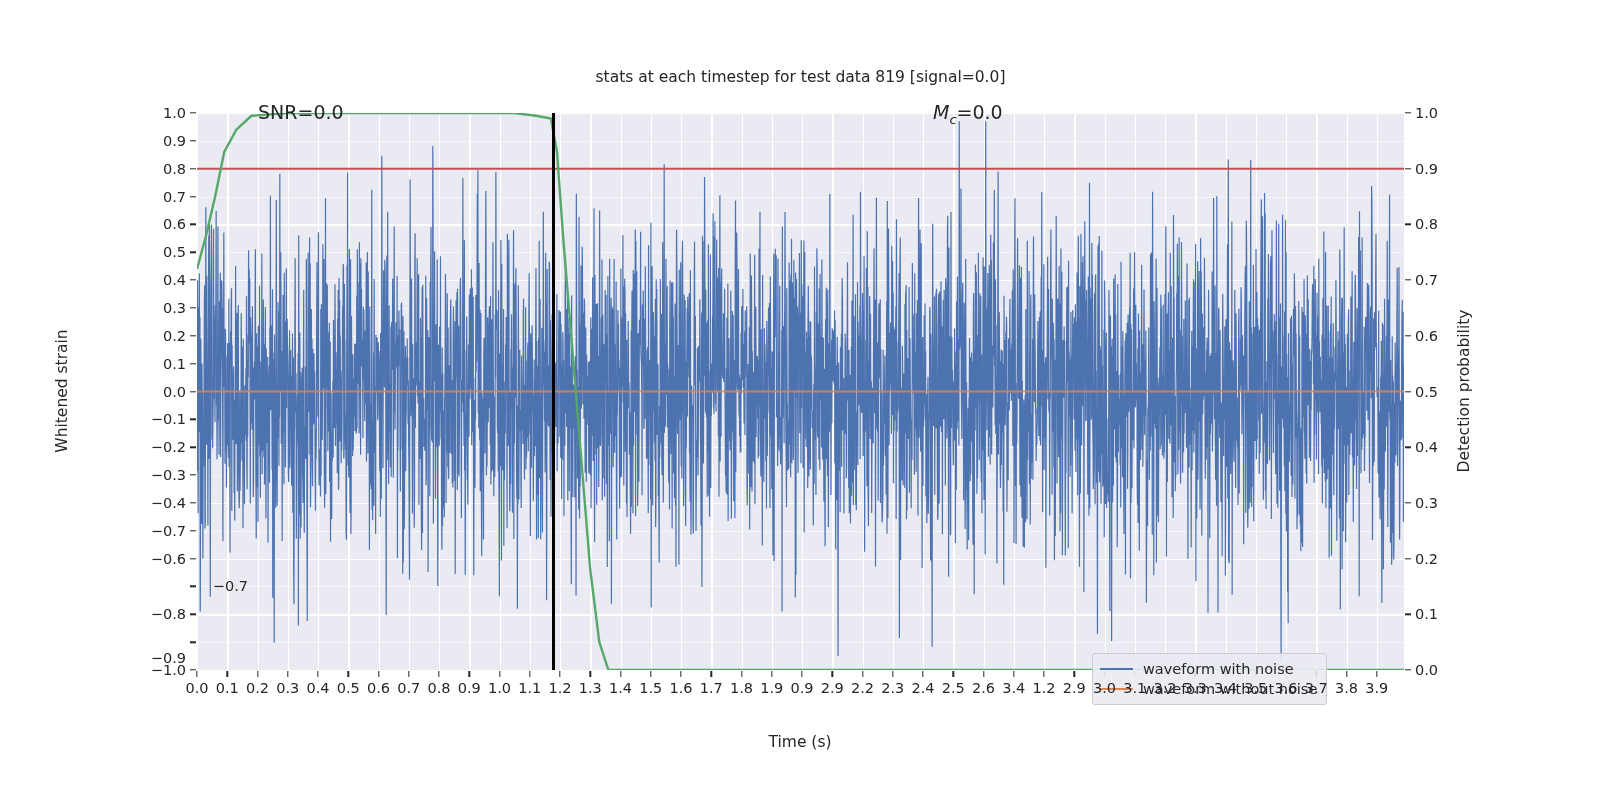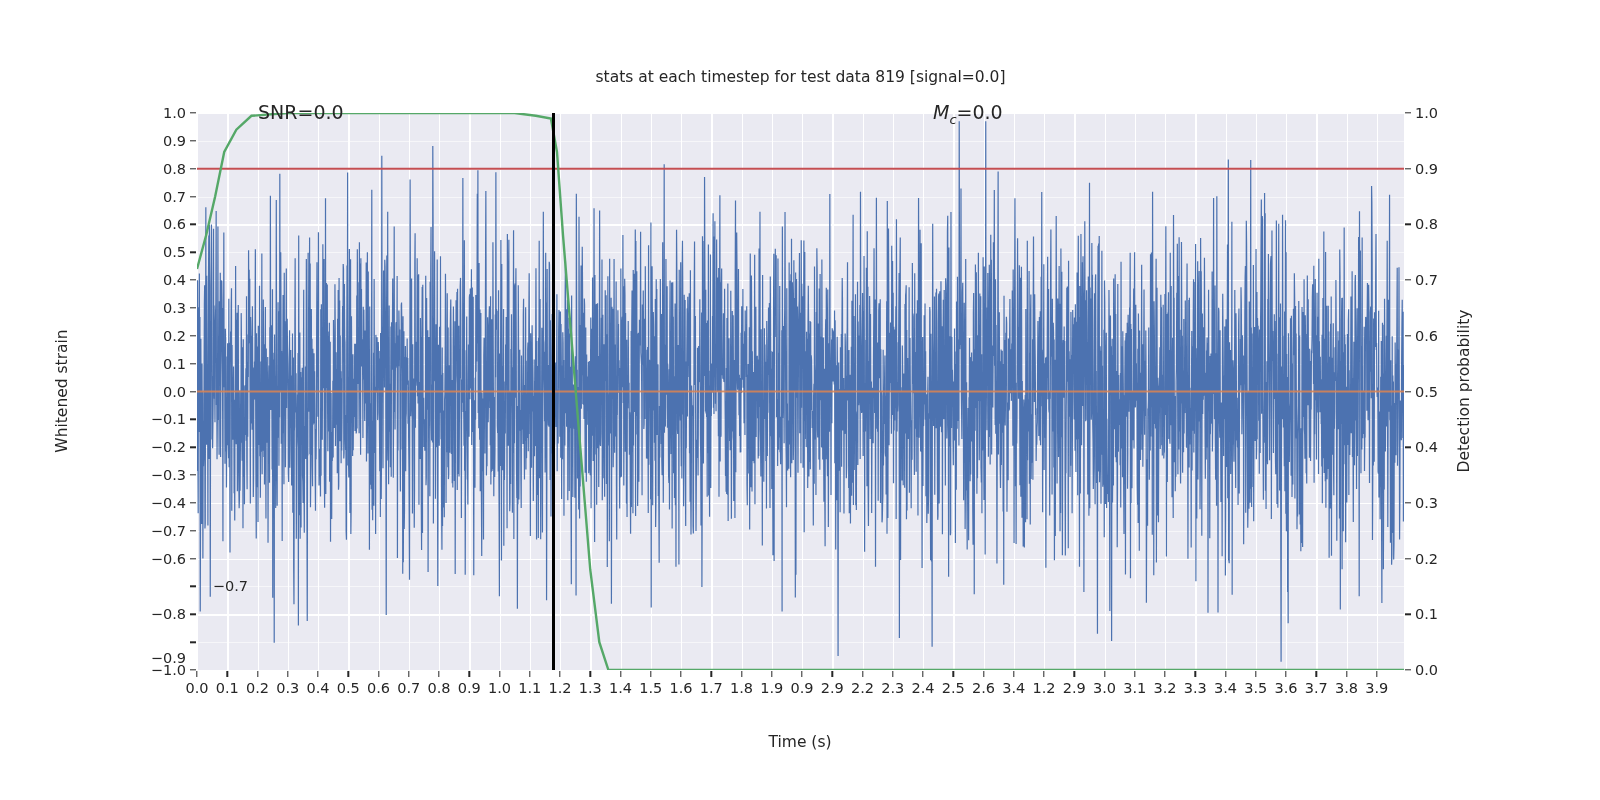--- a/index.html
+++ b/index.html
@@ -226,20 +226,30 @@
       <div class="xtick-mark" style="left: 1119.27px;"></div>
       <div class="xtick-mark" style="left: 1149.52px;"></div>
       <div class="xtick-mark" style="left: 1179.77px;"></div>
     </div>
 
   <div class="annot" id="annot-snr" style="left:258px;top:101px;">SNR=0.0</div>
   <div class="annot" id="annot-mc" style="left:933px;top:101px;">
     <i>M</i><sub>c</sub><span>=0.0</span>
   </div>
 
+  <div class="legend">
+    <div class="legend-row">
+      <span class="legend-swatch" id="sw0" style="border-top-color: rgb(76, 114, 176);"></span>
+      <span class="legend-text">waveform with noise</span>
+    </div>
+    <div class="legend-row">
+      <span class="legend-swatch" id="sw1" style="border-top-color: rgb(221, 132, 82);"></span>
+      <span class="legend-text">waveform without noise</span>
+    </div>
+  </div>
 
 <div class="ylabel-l" style="top: 113px; right: 1414px;">1.0</div>
     <div class="ylabel-l" style="top: 140.85px; right: 1414px;">0.9</div>
     <div class="ylabel-l" style="top: 168.7px; right: 1414px;">0.8</div>
     <div class="ylabel-l" style="top: 196.55px; right: 1414px;">0.7</div>
     <div class="ylabel-l" style="top: 224.4px; right: 1414px;">0.6</div>
     <div class="ylabel-l" style="top: 252.25px; right: 1414px;">0.5</div>
     <div class="ylabel-l" style="top: 280.1px; right: 1414px;">0.4</div>
     <div class="ylabel-l" style="top: 307.95px; right: 1414px;">0.3</div>
     <div class="ylabel-l" style="top: 335.8px; right: 1414px;">0.2</div>

